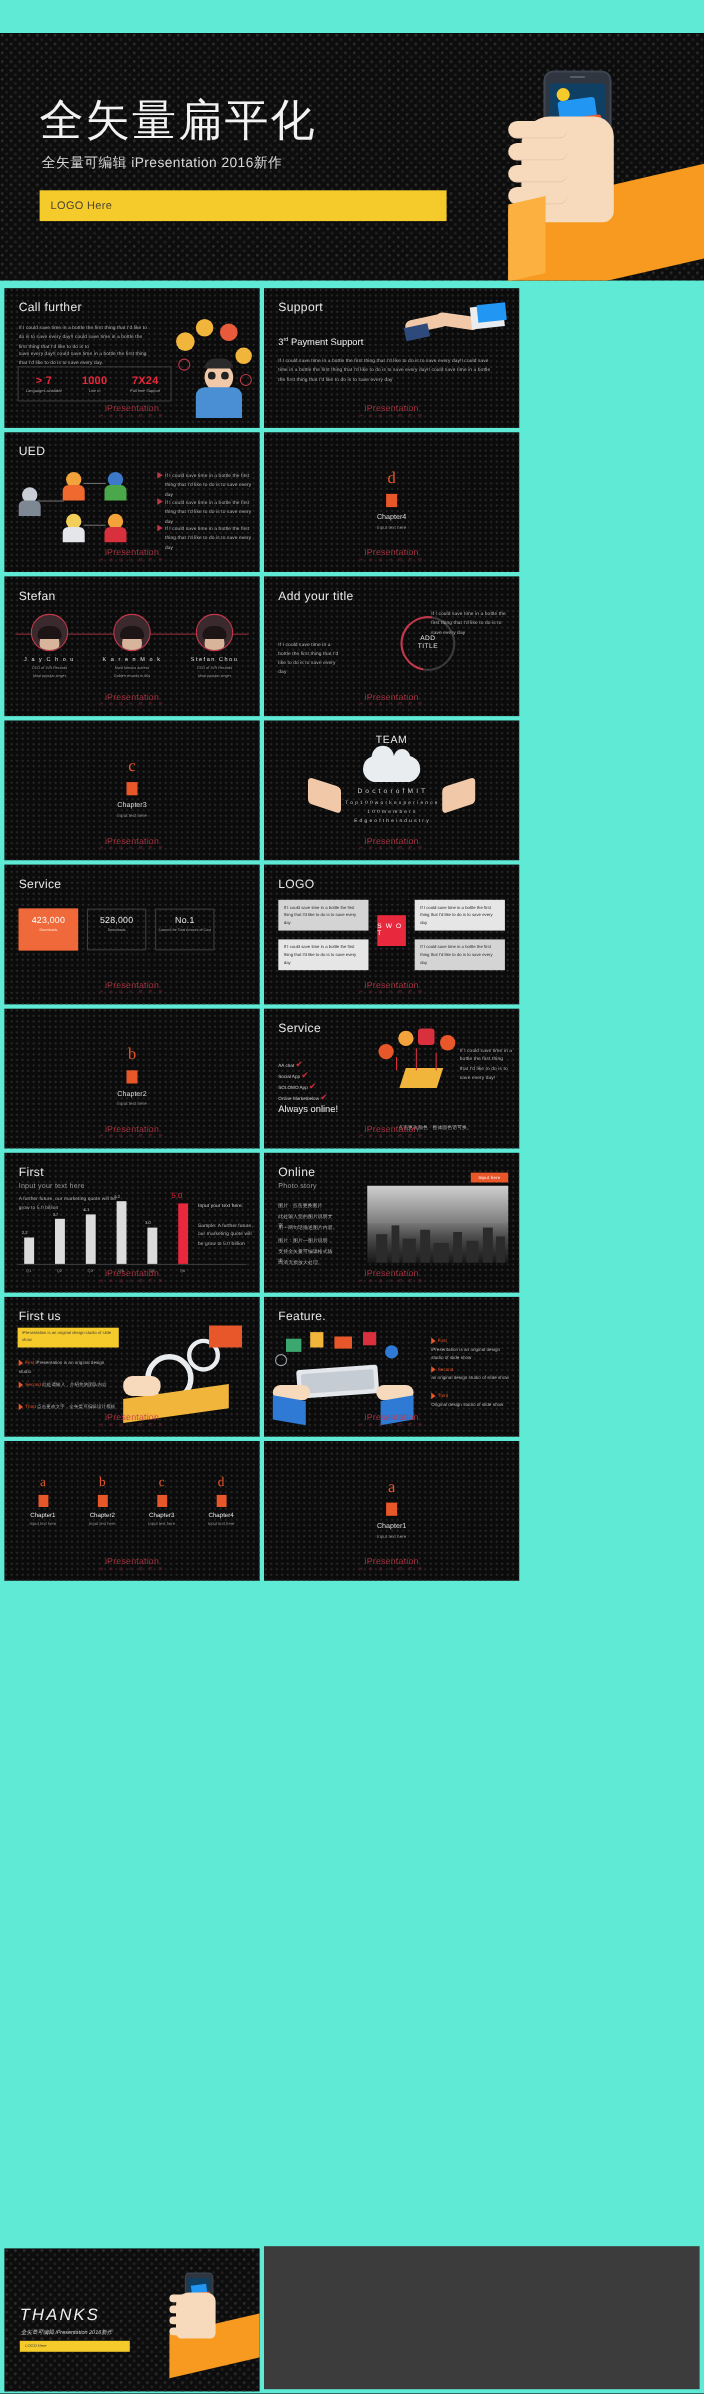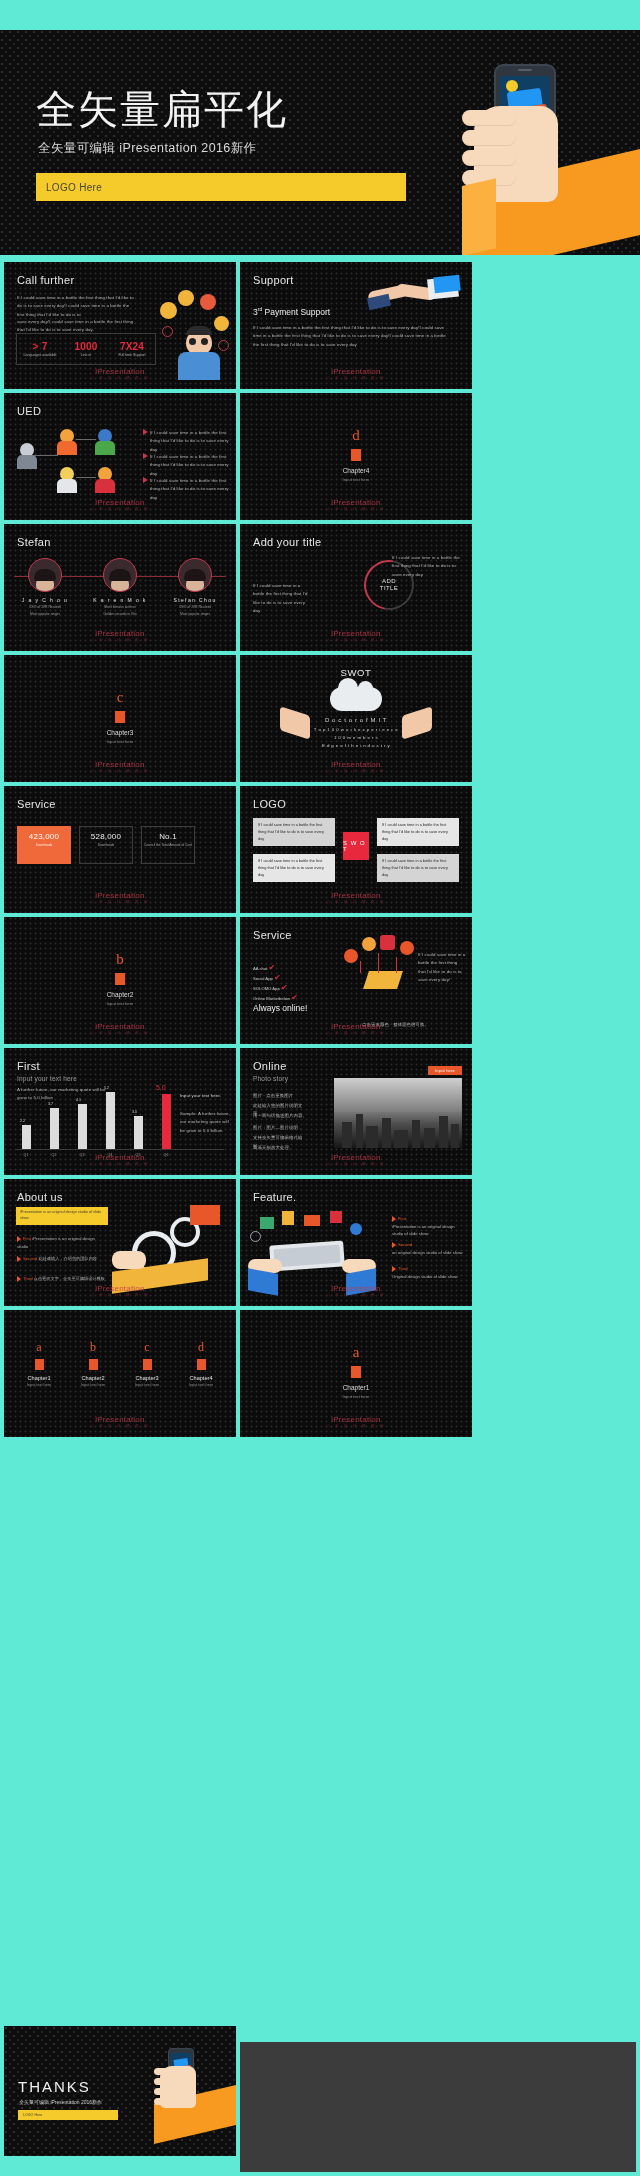--- a/index.html
+++ b/index.html
@@ -270,21 +270,21 @@
 
   
   .chip { position:absolute; top:30px; width:46px; text-align:center; }
   .chip .cl { font-size: 12px; color:#e8572a; font-family:"Liberation Serif", serif; }
   .chip .ci { width:9px;height:11px;background:#e8572a;margin:4px auto 0; }
   .chip .cn { font-size:5.6px;color:#e2e2e2;margin-top:5px; }
   .chip .ch { font-size:3.8px;color:#8c8c8c;margin-top:2px; }
 
   
   #thanks {
-    position:absolute; left:4px; bottom:20px; width:232px; height:130px; overflow:hidden;
+    position:absolute; left:4px; bottom:2px; width:232px; height:130px; overflow:hidden;font-style:italic;
   }
   .thx-title { position:absolute; left:14px; top:52px; font-size:15px; color:#f0f0f0; letter-spacing:2px; }
   .thx-sub { position:absolute; left:15px; top:73px; font-size:5px; color:#cfcfcf; }
   .thx-bar { position:absolute; left:14px; top:84px; width:100px; height:10px; background:#f5cb2b; }
   .thx-bar span { font-size:3.6px; color:#4a4432; padding-left:5px; line-height:10px; display:block; }
   .thx-hand { position:absolute; right:8px; top:22px; width:86px; height:104px; }
   .thx-phone { position:absolute; left:26px; top:0; width:26px; height:46px;
     background:#2f3640; border-radius:4px; border:1px solid #3d4550; }
   .thx-phone .sc { position:absolute; inset:4px 2px 6px 2px; background:#0f3f63; }
   .thx-phone .sc .c1{position:absolute;left:3px;top:6px;width:14px;height:9px;background:#2196f3;transform:rotate(-8deg);}
@@ -504,21 +504,21 @@
         <div class="chap-icon"></div>
         <div class="chap-name">Chapter3</div>
         <div class="chap-hint">Input text here</div>
         <div class="logo-foot">
           <div class="lf1">iPresentation</div>
           <span class="lf2">演 示 设 计 研 究 所</span>
         </div>
       </div>
 
       <div class="slide mesh-fine">
-        <div class="team-title">SWOT</div>
+        <div class="team-title">TEAM</div>
         <div class="cloud"></div>
         <div class="ill" style="left:40px;top:56px;width:30px;height:24px;background:#f2c9a8;border-radius:4px;transform:skewY(18deg);"></div>
         <div class="ill" style="right:40px;top:56px;width:30px;height:24px;background:#f2c9a8;border-radius:4px;transform:skewY(-18deg);"></div>
         <div class="team-line" style="top:62px;font-size:6px;letter-spacing:.6px;">D o c t o r   o f   M I T</div>
         <div class="team-line" style="top:72px;font-size:4.4px;letter-spacing:.4px;">T o p   1 0 0   w o r k   e x p e r i e n c e</div>
         <div class="team-line" style="top:80px;font-size:4.4px;letter-spacing:.4px;">1 0 0   m e m b e r s</div>
         <div class="team-line" style="top:88px;font-size:4.4px;letter-spacing:.4px;">E d g e   o f   t h e   i n d u s t r y</div>
         <div class="logo-foot">
           <div class="lf1">iPresentation</div>
           <span class="lf2">演 示 设 计 研 究 所</span>
@@ -672,21 +672,21 @@
         <div class="body-text" style="left:13px;top:96px;width:56px;">高清无损放大处理。</div>
         <div class="logo-foot">
           <div class="lf1">iPresentation</div>
           <span class="lf2">演 示 设 计 研 究 所</span>
         </div>
       </div>
     </div>
 
     <div class="srow">
       <div class="slide mesh-fine">
-        <div class="slide-title">About us</div>
+        <div class="slide-title">First us</div>
         <div class="yellow-note">iPresentation is an original design studio of slide show</div>
         <div class="bullet" style="left:13px;top:56px;width:88px;">
           <span class="arrow-o"></span><b>First</b>
           <span>iPresentation is an original design studio</span>
         </div>
         <div class="bullet" style="left:13px;top:76px;width:88px;">
           <span class="arrow-o"></span><b>Second</b>
           <span>此处请输入，介绍您的团队内容</span>
         </div>
         <div class="bullet" style="left:13px;top:96px;width:88px;">

